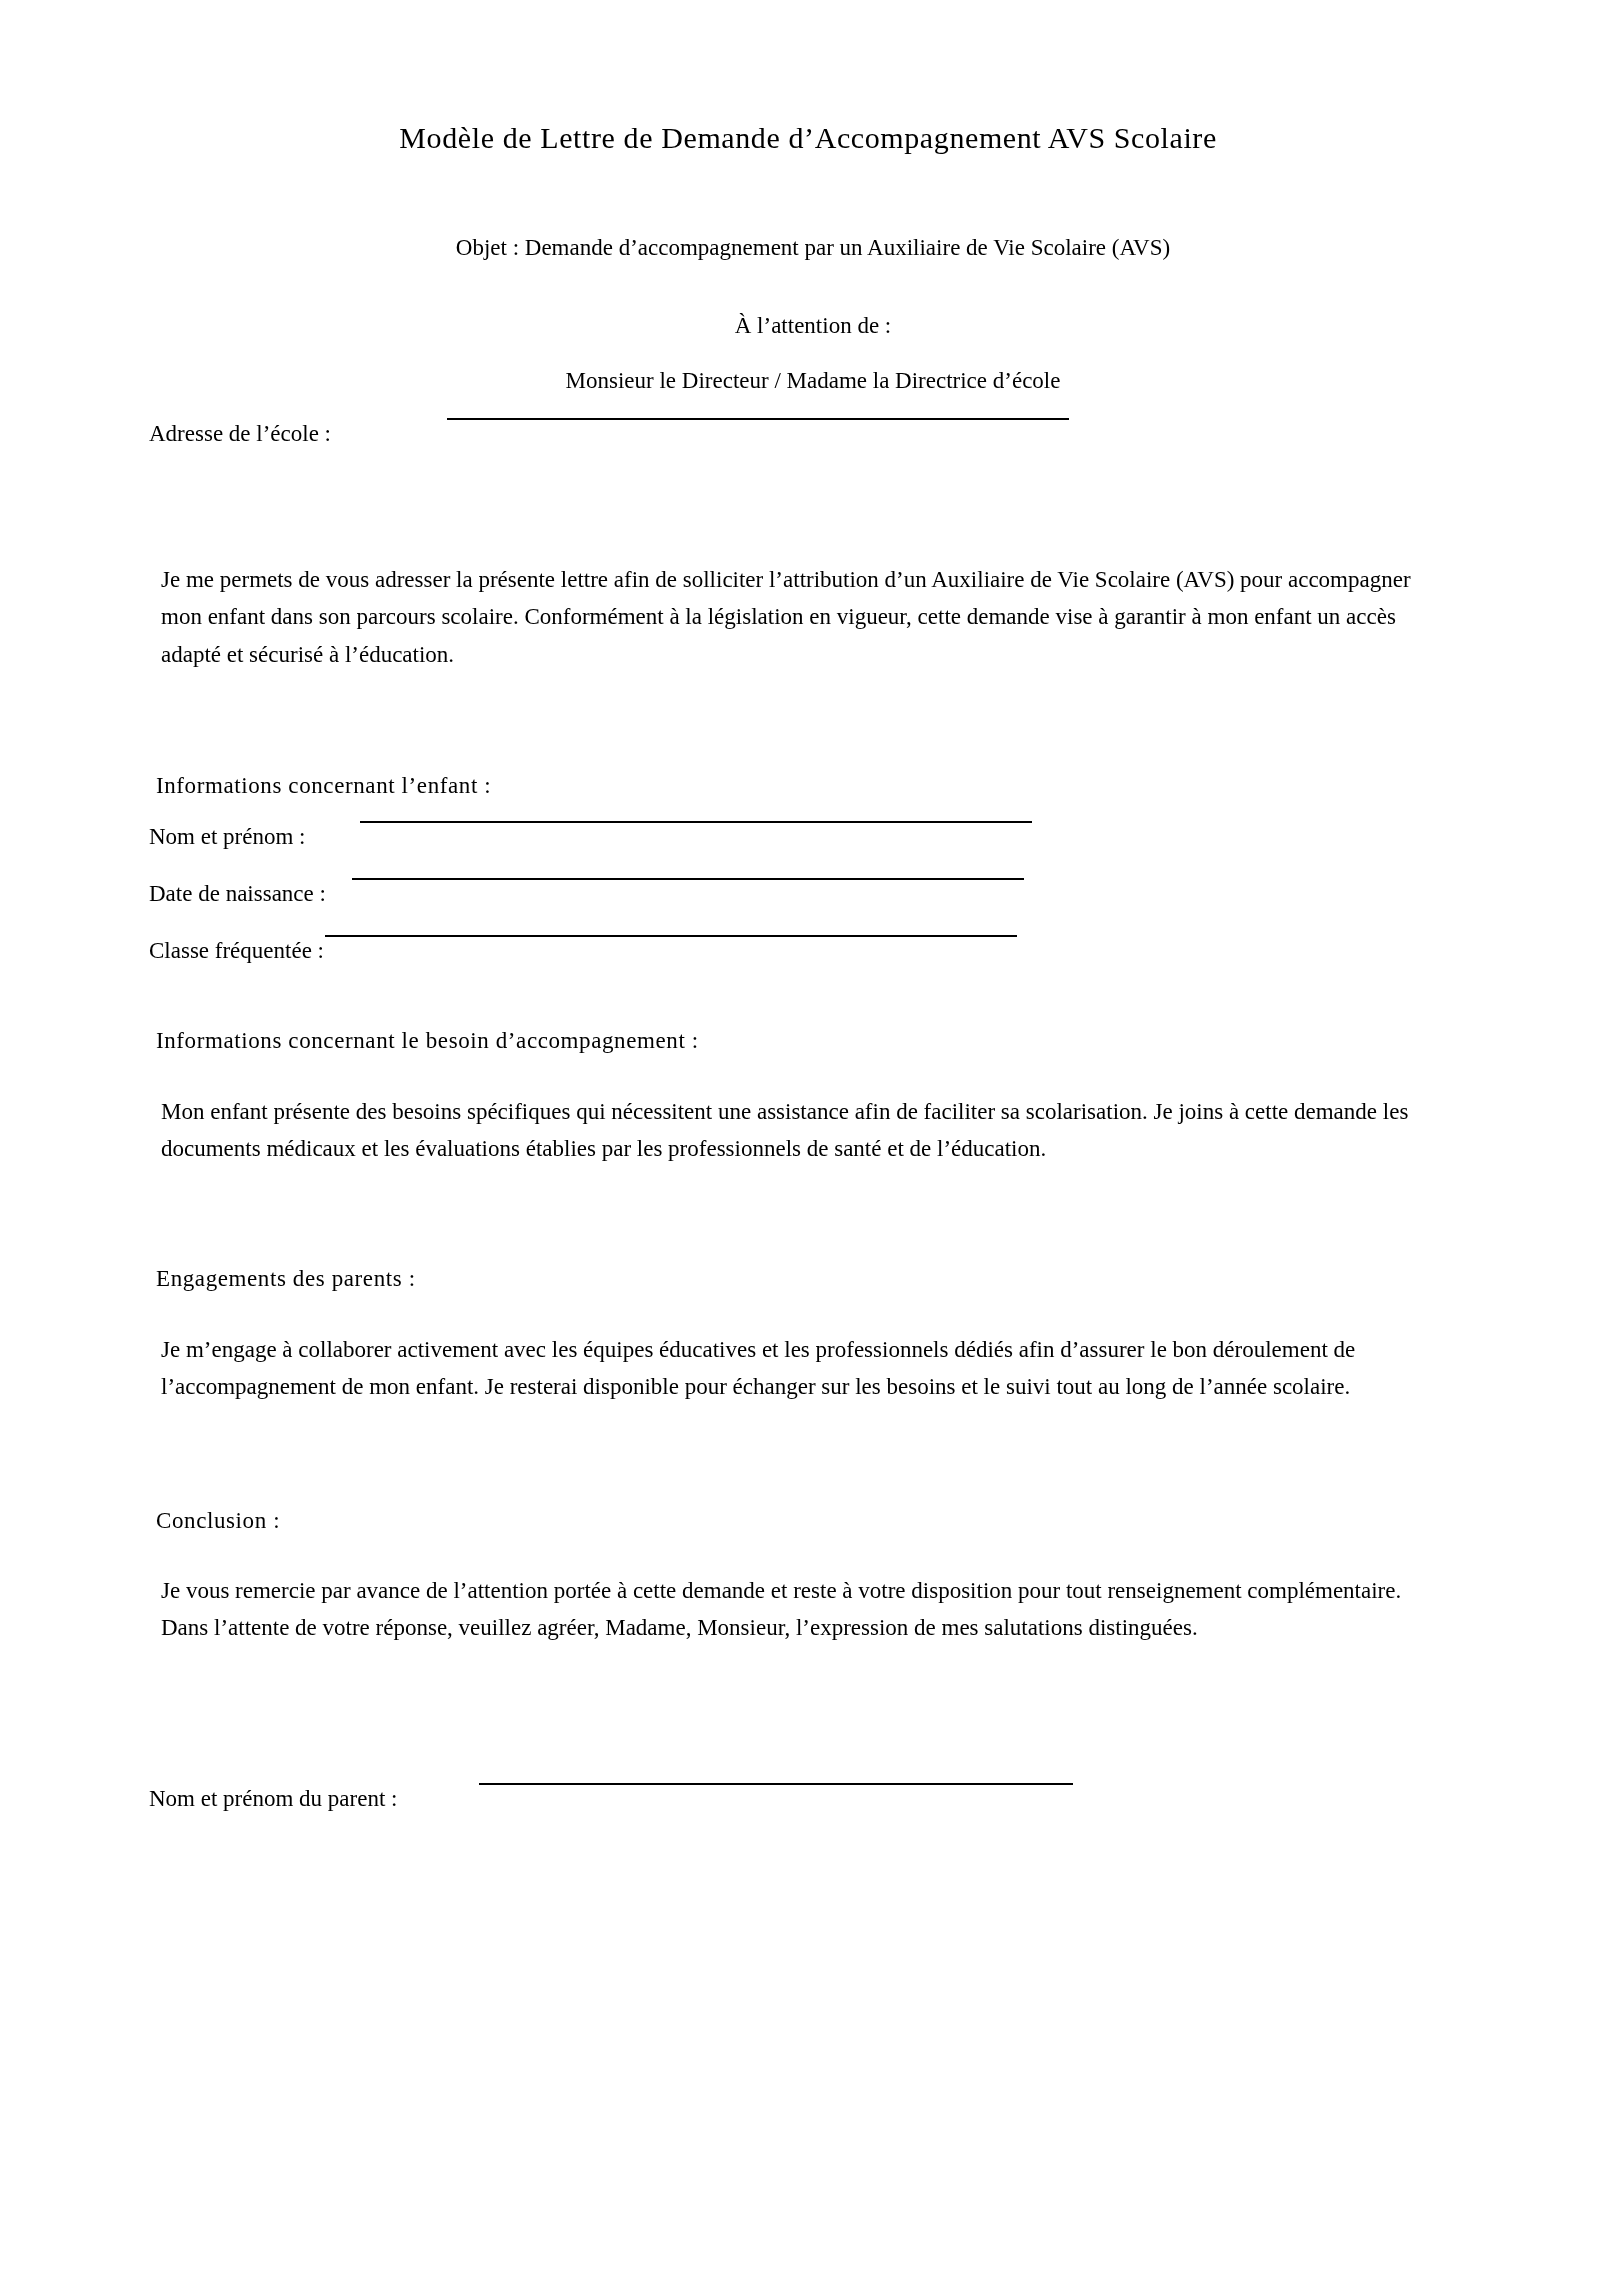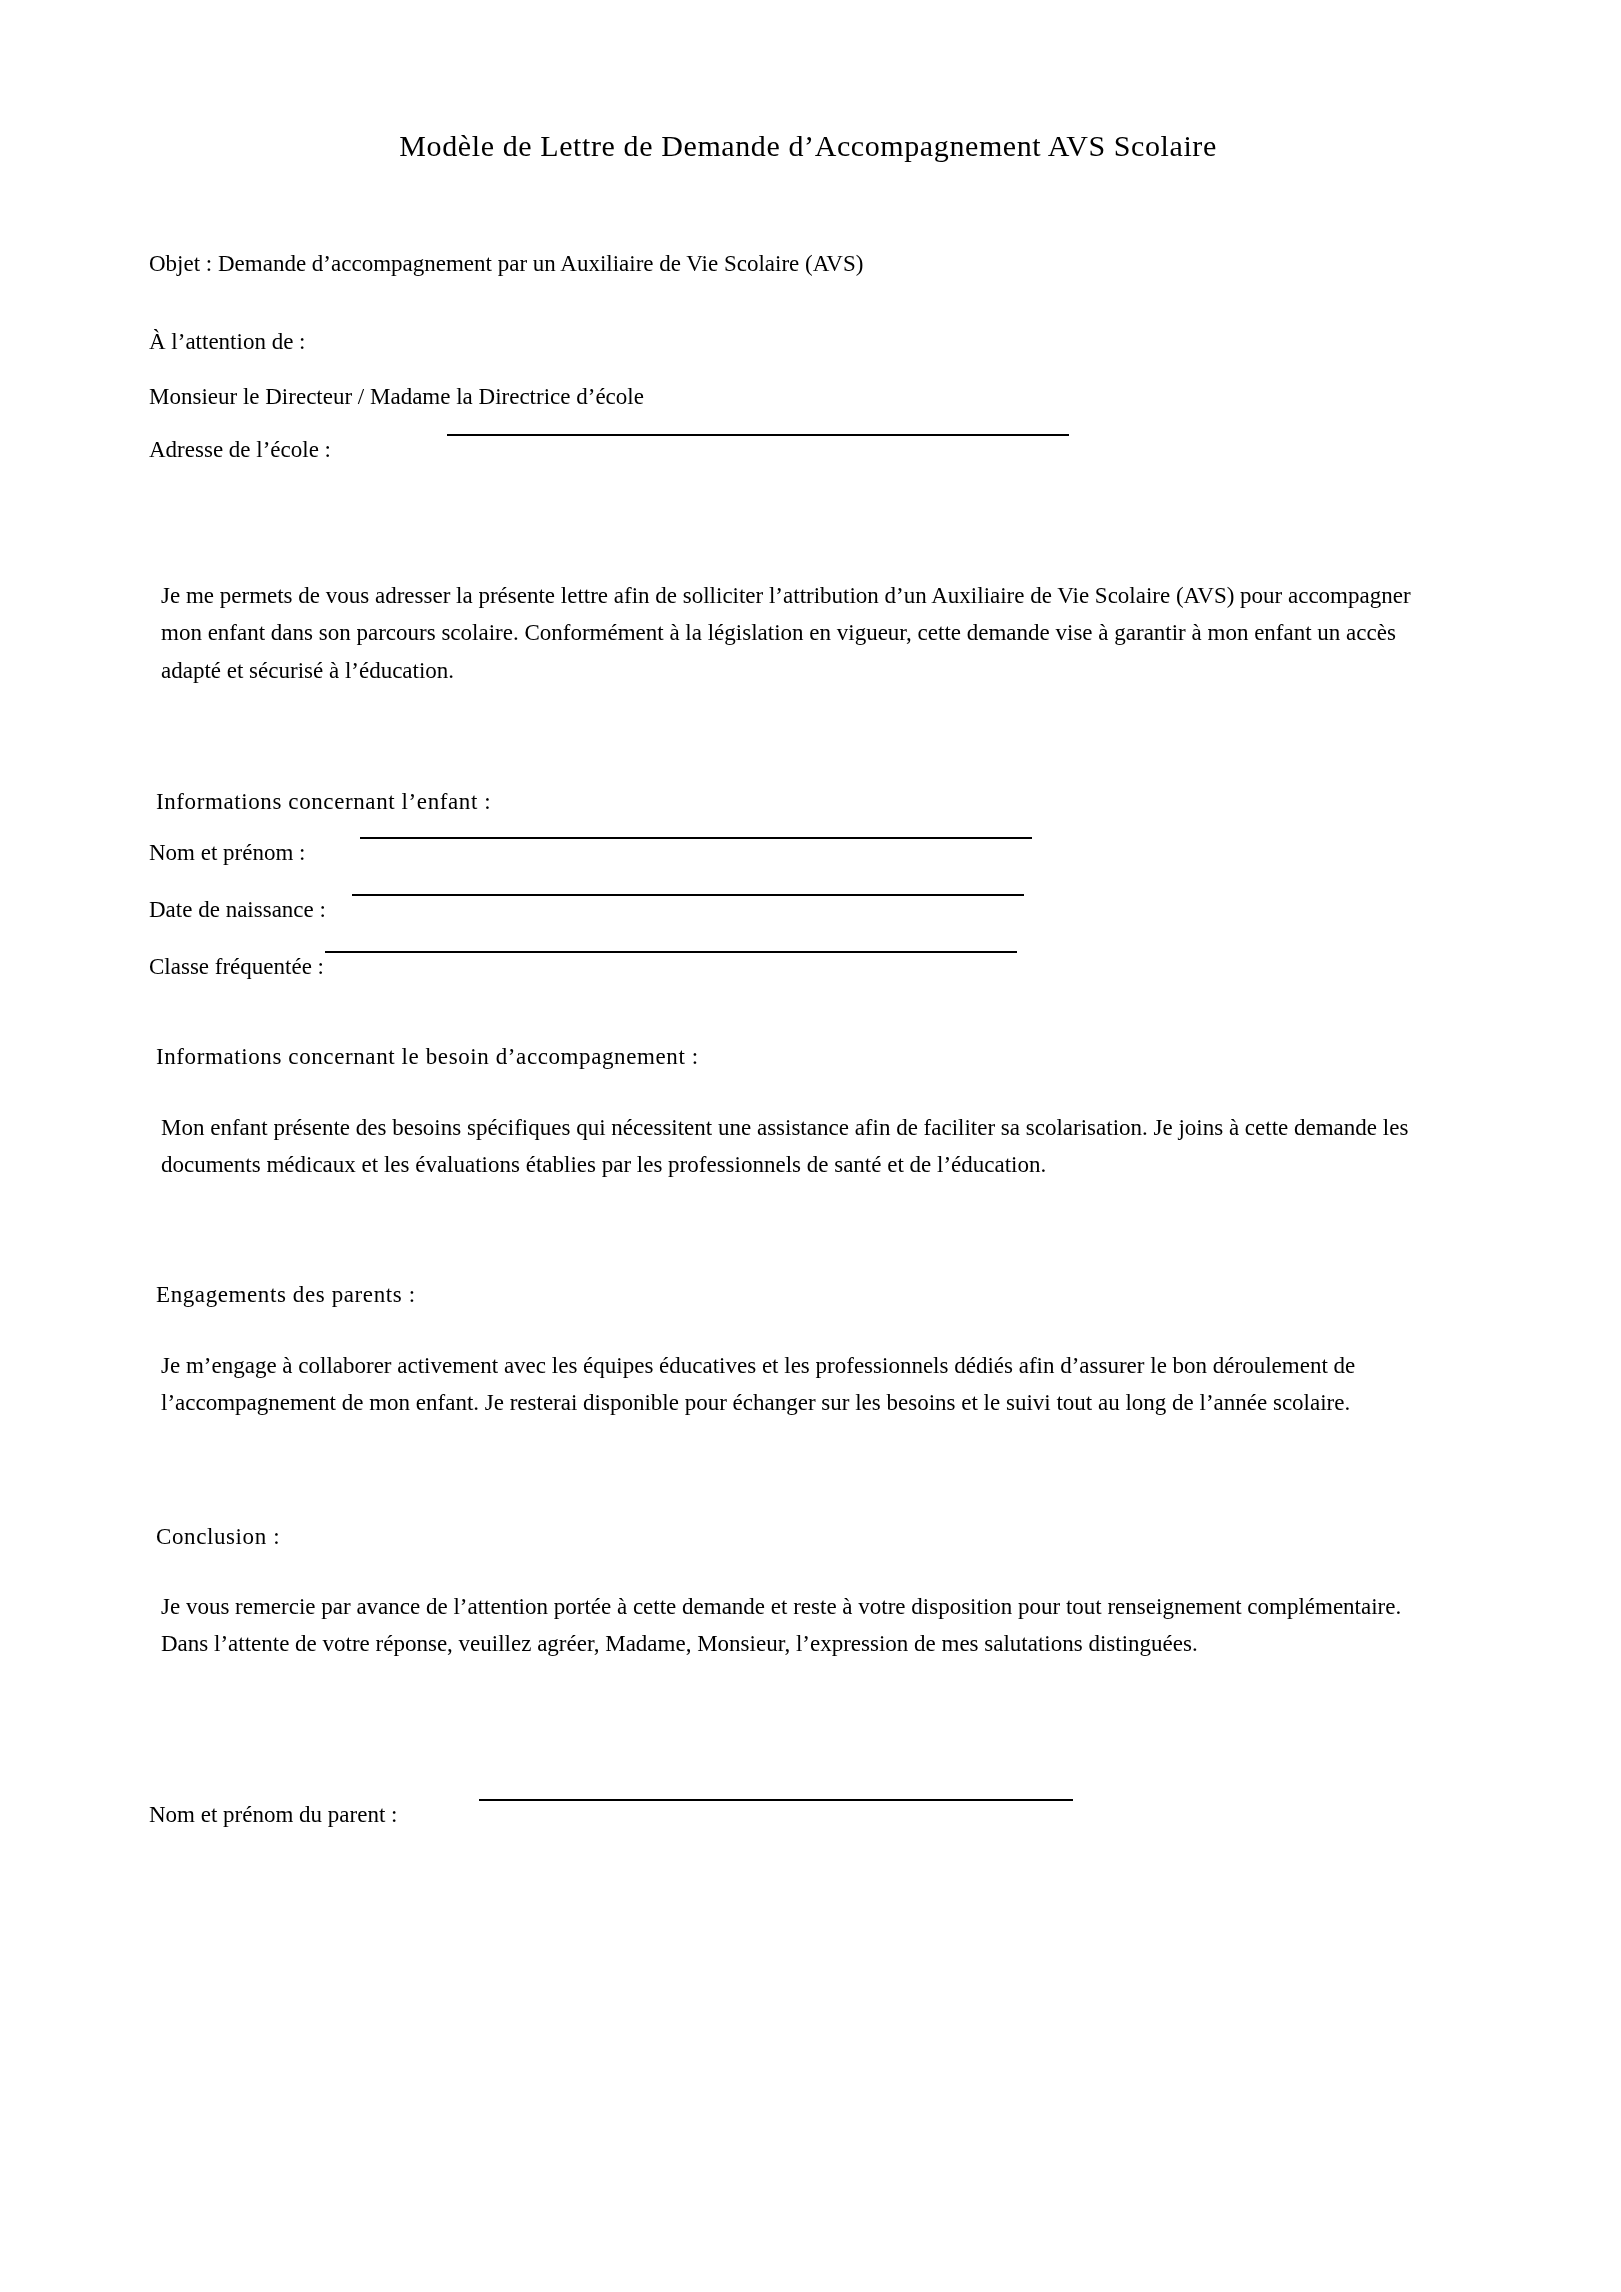--- a/index.html
+++ b/index.html
@@ -28,40 +28,41 @@
     width: 1328px;
   }
 
   
   .doc-title {
     text-align: center;
     font-size: 30px;
     line-height: 1.2;
     letter-spacing: 0.6px;
     font-weight: normal;
-    margin: 12px;
+    margin: 4px;
     padding-top: 116px;
     padding-right: 9.8px;
     white-space: nowrap;
   }
 
   
   .para {
     font-size: 23px;
     line-height: 1.62;
     margin: 12px;
     text-align: left;
     width: 1289px;
   }
 
   .line {
     font-size: 23px;
     line-height: 1.0;
     margin: 0;
     white-space: nowrap;
+    text-align: center;
   }
 
   .section-head {
     font-size: 23px;
     line-height: 1.0;
     letter-spacing: 0.6px;
     margin: 7px;
   }
 
   

